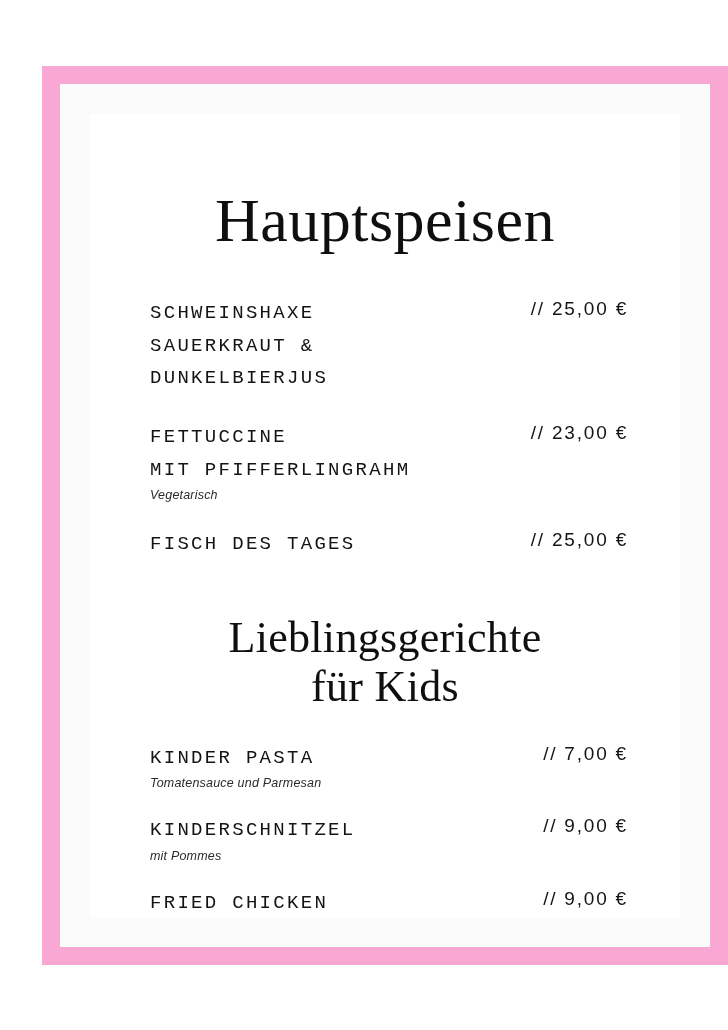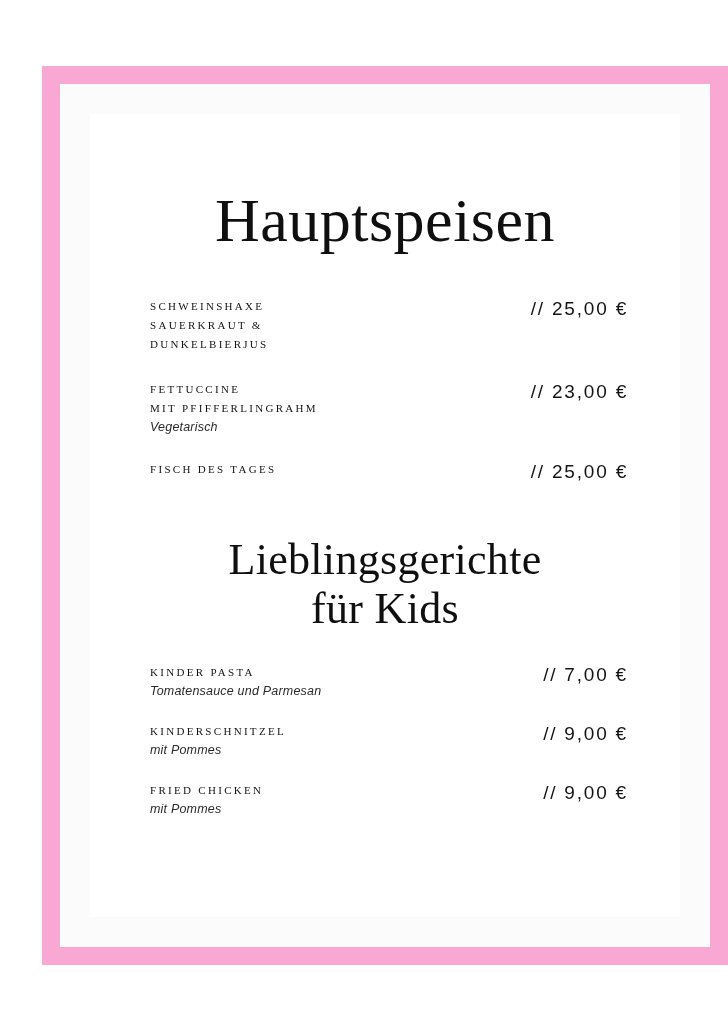--- a/index.html
+++ b/index.html
@@ -96,22 +96,22 @@
   .items.kids .item {
     margin-bottom: 24px;
   }
 
   .item-left {
     flex: 1 1 auto;
     min-width: 0;
   }
 
   .item-name {
-    font-family: Liberation Serif, serif;
-    font-size: 11px;
+    font-family: Liberation Mono, monospace;
+    font-size: 19px;
     letter-spacing: 2.3px;
     line-height: 1.72;
     color: #141414;
     text-transform: uppercase;
     font-weight: 400;
   }
   .item-name .nline { display: block; }
 
   .item-note {
     font-family: Liberation Sans, sans-serif;

